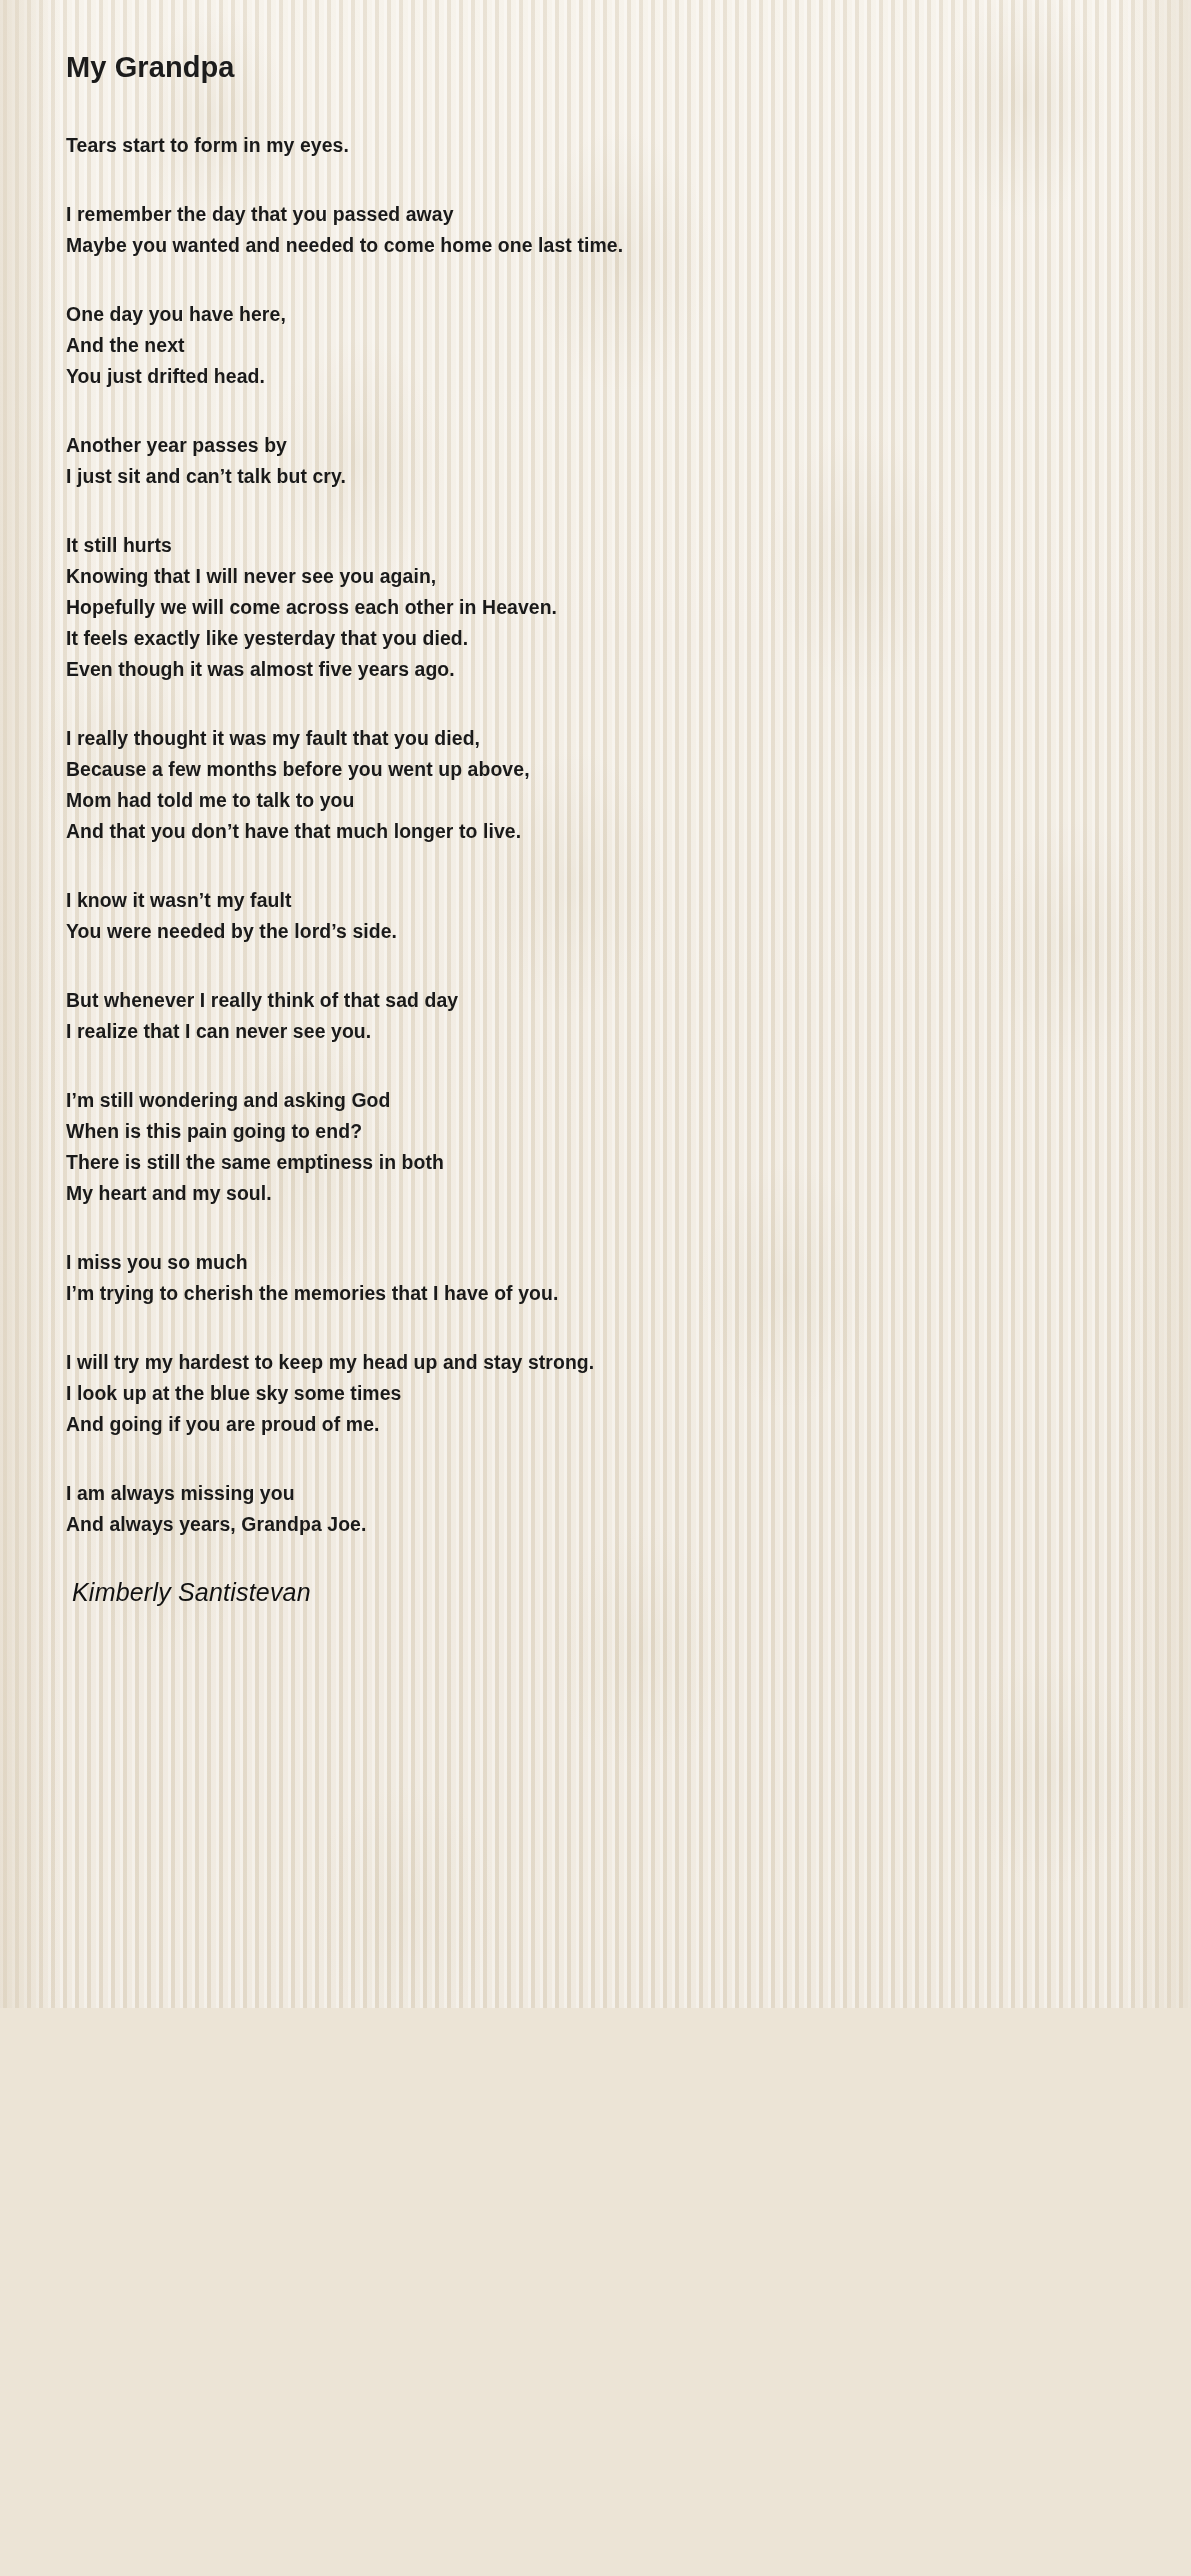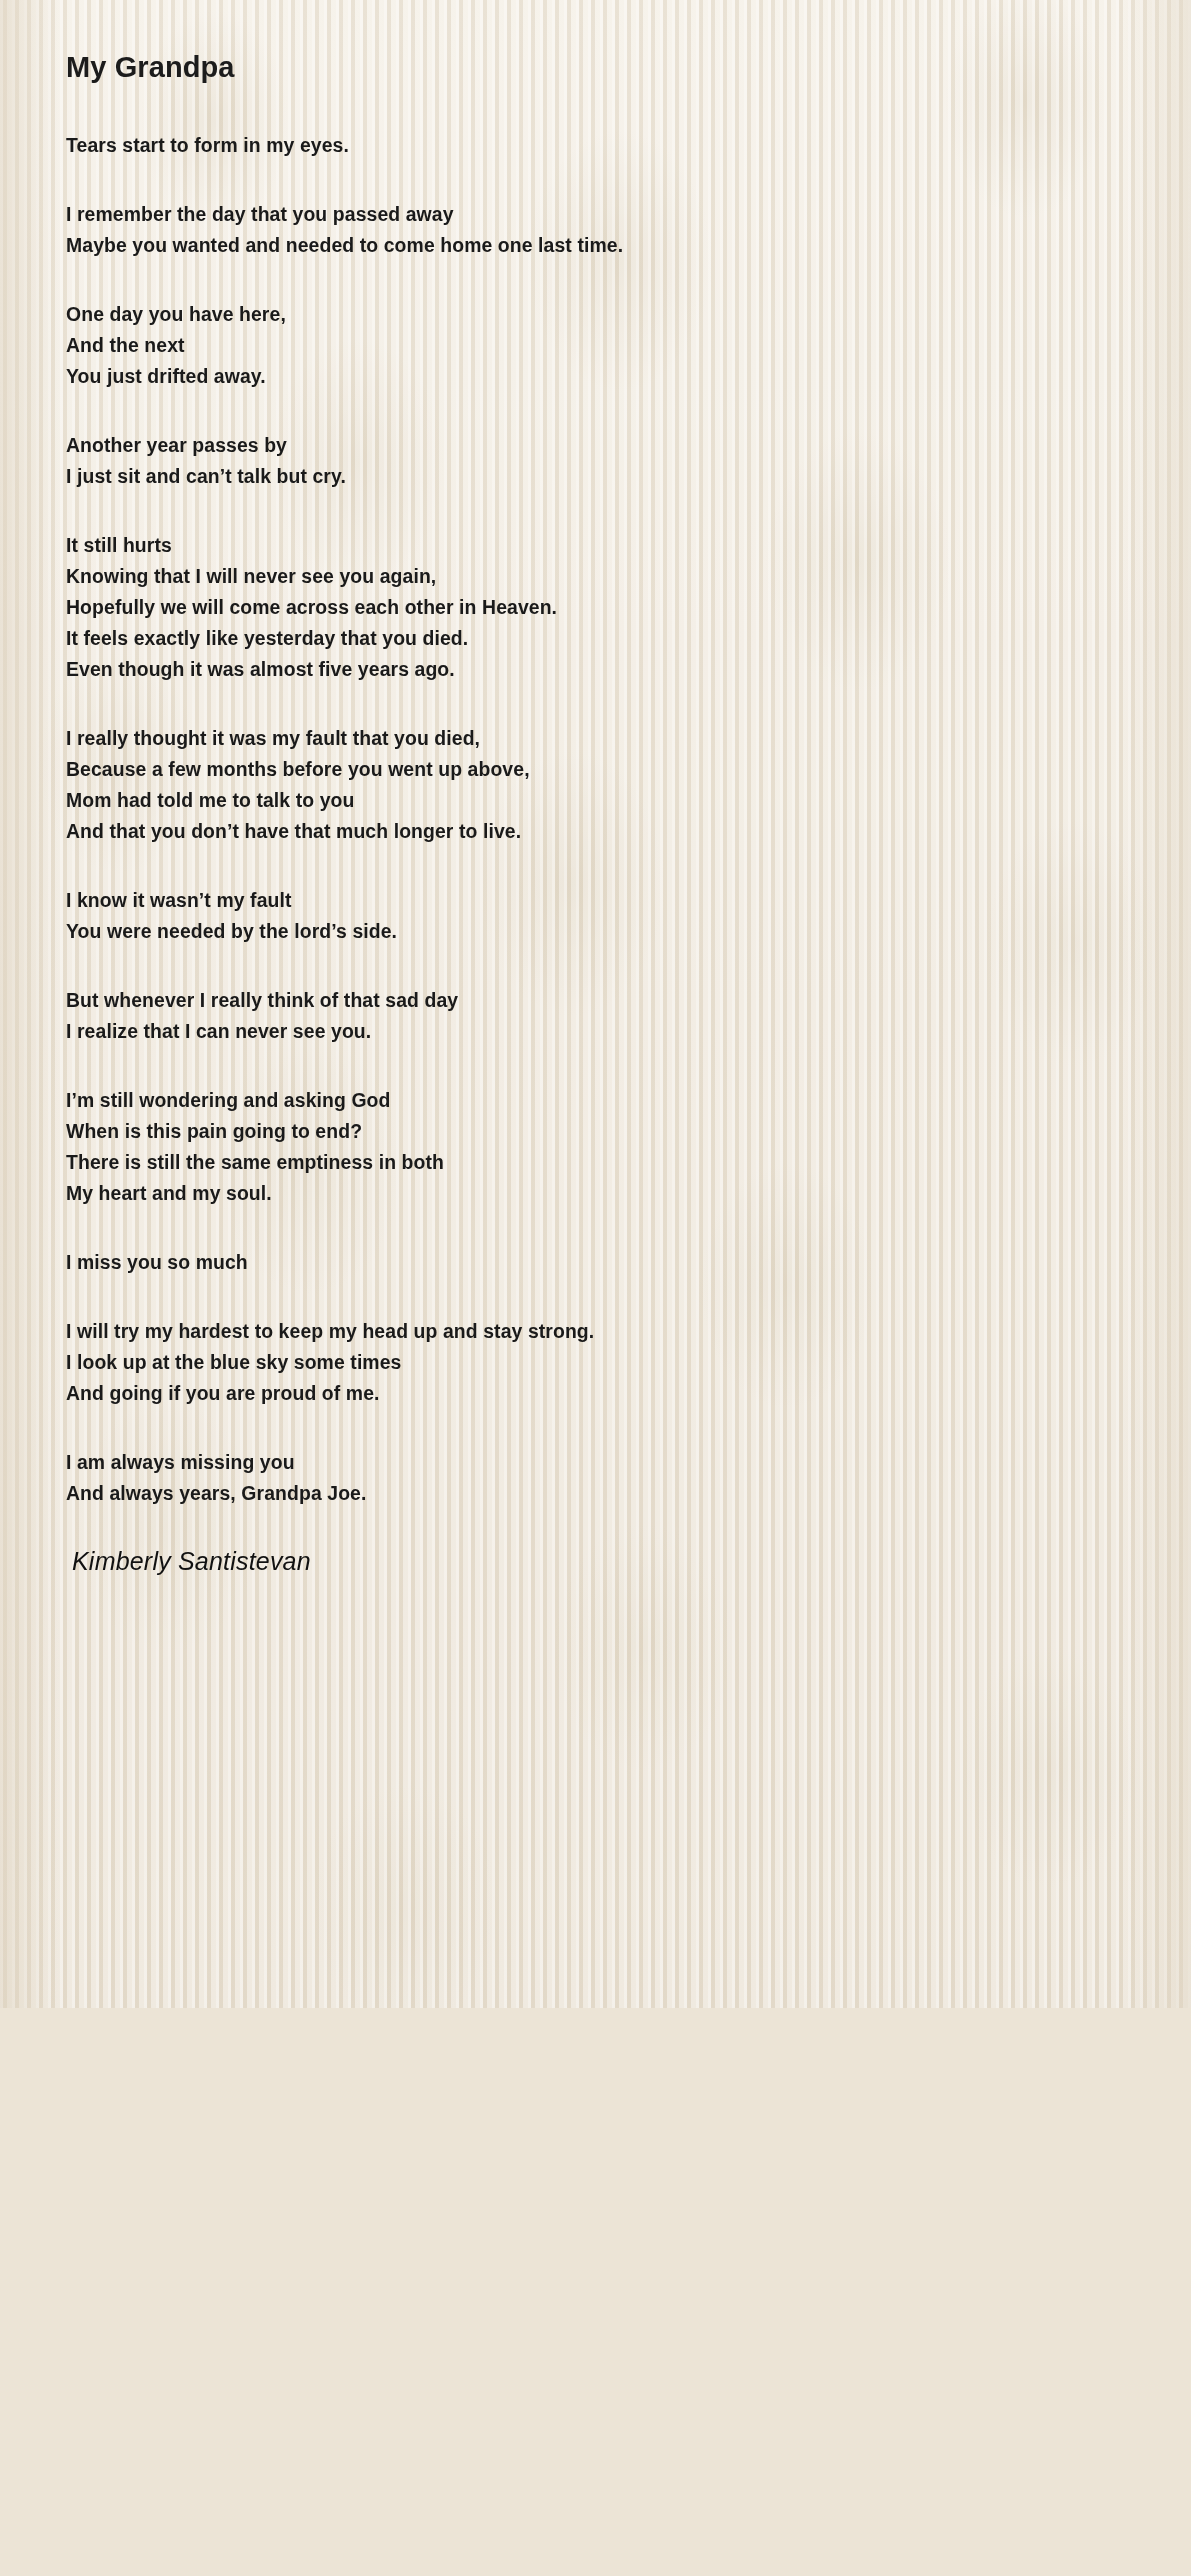--- a/index.html
+++ b/index.html
@@ -108,21 +108,21 @@
       </div>
 
       <div class="stanza">
         <div class="poem-line">I remember the day that you passed away</div>
         <div class="poem-line">Maybe you wanted and needed to come home one last time.</div>
       </div>
 
       <div class="stanza">
         <div class="poem-line">One day you have here,</div>
         <div class="poem-line">And the next</div>
-        <div class="poem-line">You just drifted away.</div>
+        <div class="poem-line">You just drifted head.</div>
       </div>
 
       <div class="stanza">
         <div class="poem-line">Another year passes by</div>
         <div class="poem-line">I just sit and can’t talk but cry.</div>
       </div>
 
       <div class="stanza">
         <div class="poem-line">It still hurts</div>
         <div class="poem-line">Knowing that I will never see you again,</div>
@@ -150,20 +150,21 @@
 
       <div class="stanza">
         <div class="poem-line">I’m still wondering and asking God</div>
         <div class="poem-line">When is this pain going to end?</div>
         <div class="poem-line">There is still the same emptiness in both</div>
         <div class="poem-line">My heart and my soul.</div>
       </div>
 
       <div class="stanza">
         <div class="poem-line">I miss you so much</div>
+        <div class="poem-line">I’m trying to cherish the memories that I have of you.</div>
       </div>
 
       <div class="stanza">
         <div class="poem-line">I will try my hardest to keep my head up and stay strong.</div>
         <div class="poem-line">I look up at the blue sky some times</div>
         <div class="poem-line">And going if you are proud of me.</div>
       </div>
 
       <div class="stanza">
         <div class="poem-line">I am always missing you</div>

